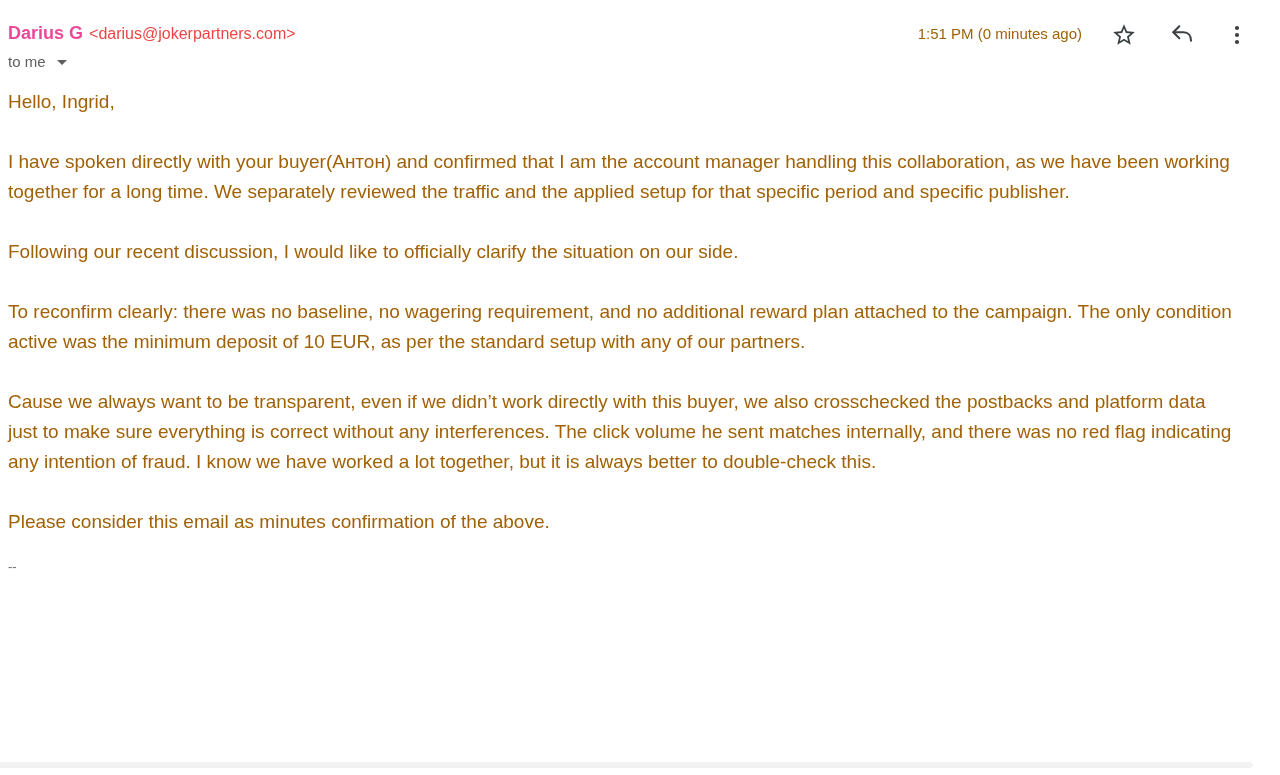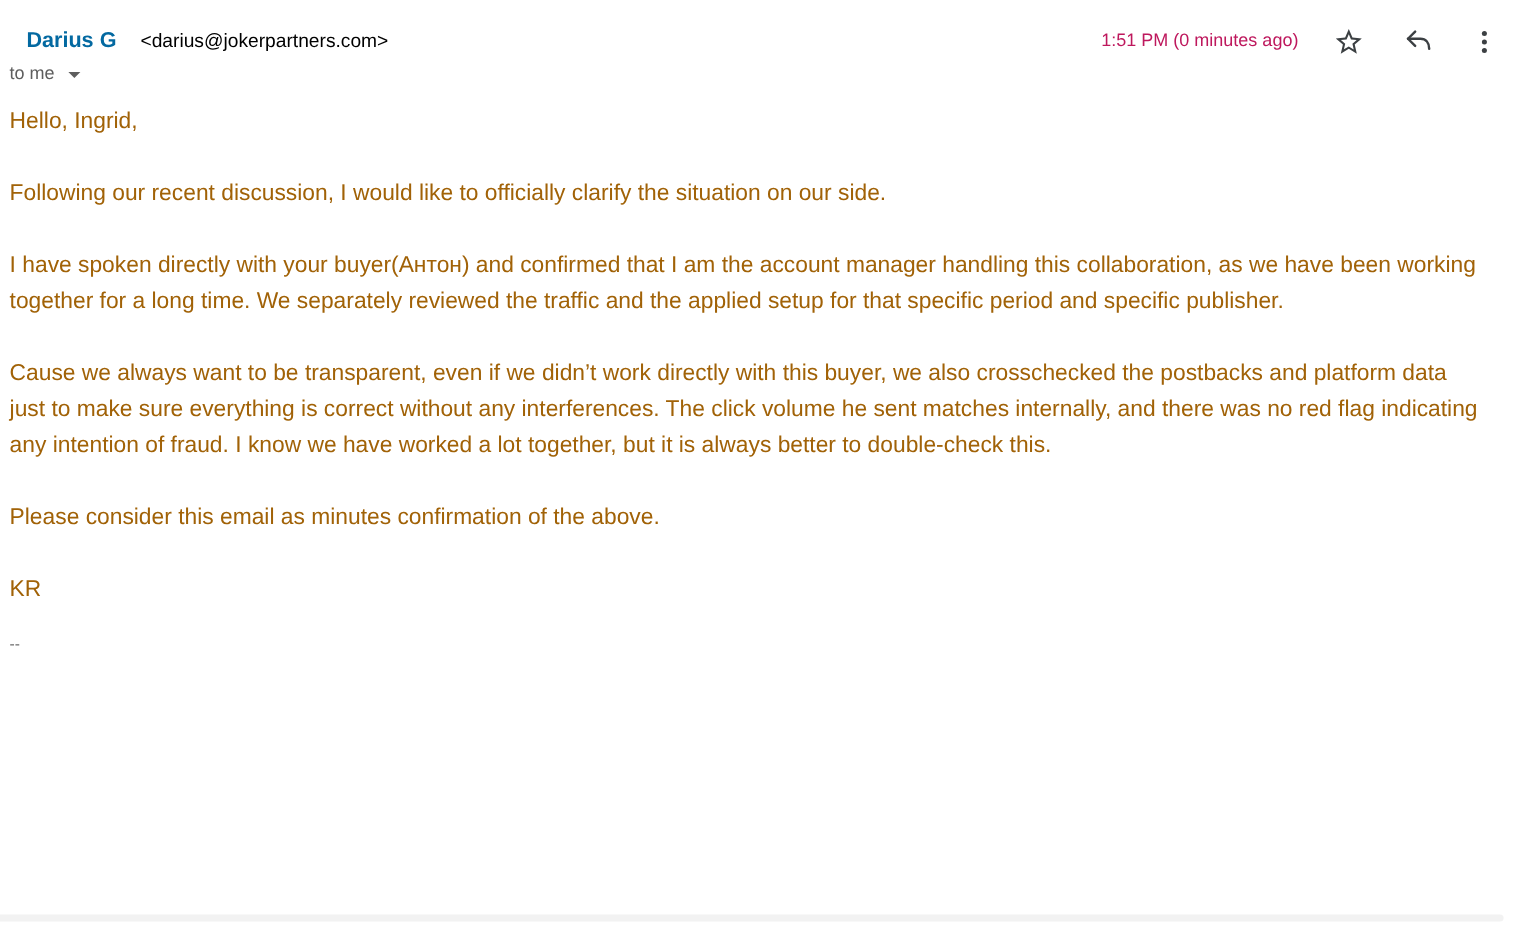--- a/index.html
+++ b/index.html
@@ -16,41 +16,41 @@
     overflow: hidden;
   }
 
   
   .email-header { position: absolute; top: 0; left: 0; width: 100%; height: 80px; }
   .sender-line {
     position: absolute; left: 8px; top: 23px;
     white-space: nowrap;
   }
   .sender-name {
-    font-size: 18px; font-weight: bold; color: #0369a1; margin-left: 14px;
+    font-size: 18px; font-weight: bold; color: #ec4899;
   }
   .sender-email {
-    font-size: 16px; color: #000000; margin-left: 20px;
+    font-size: 16px; color: #ef4444; margin-left: 6px;
   }
   .recipient-line {
     position: absolute; left: 8px; top: 53px;
     display: flex; align-items: center; gap: 11px;
     font-size: 15px; color: #5e5e5e;
     cursor: pointer;
   }
   .caret-down {
     width: 0; height: 0;
     border-left: 5px solid transparent;
     border-right: 5px solid transparent;
     border-top: 5px solid #5e5e5e;
     margin-top: 2px;
   }
   .timestamp {
     position: absolute; right: 198px; top: 25px;
-    font-size: 15px; color: #be185d; white-space: nowrap;
+    font-size: 15px; color: #a16207; white-space: nowrap;
   }
   .icon-btn {
     position: absolute; top: 19px;
     width: 32px; height: 32px;
     background: none; border: none; cursor: pointer;
     display: flex; align-items: center; justify-content: center;
     padding: 0;
   }
   .icon-btn svg { display: block; }
   .btn-star  { left: 1108px; }
@@ -125,23 +125,23 @@
           <circle cx="12" cy="12" r="2.1"></circle>
           <circle cx="12" cy="19" r="2.1"></circle>
         </svg>
       </span>
     </button>
 
   </div>
 
   <div class="email-body">
     <p>Hello, Ingrid,</p>
+    <p>I have spoken directly with your buyer(Антон) and confirmed that I am the account manager handling this collaboration, as we have been working together for a long time. We separately reviewed the traffic and the applied setup for that specific period and specific publisher.</p>
     <p>Following our recent discussion, I would like to officially clarify the situation on our side.</p>
-    <p>I have spoken directly with your buyer(Антон) and confirmed that I am the account manager handling this collaboration, as we have been working together for a long time. We separately reviewed the traffic and the applied setup for that specific period and specific publisher.</p>
+    <p>To reconfirm clearly: there was no baseline, no wagering requirement, and no additional reward plan attached to the campaign. The only condition active was the minimum deposit of 10 EUR, as per the standard setup with any of our partners.</p>
     <p>Cause we always want to be transparent, even if we didn’t work directly with this buyer, we also crosschecked the postbacks and platform data just to make sure everything is correct without any interferences. The click volume he sent matches internally, and there was no red flag indicating any intention of fraud. I know we have worked a lot together, but it is always better to double-check this.</p>
     <p>Please consider this email as minutes confirmation of the above.</p>
-    <p>KR</p>
     <div class="signature-delimiter">--</div>
   </div>
 
   <div class="bottom-divider"></div>
 
 </div>
 
 </body></html>

